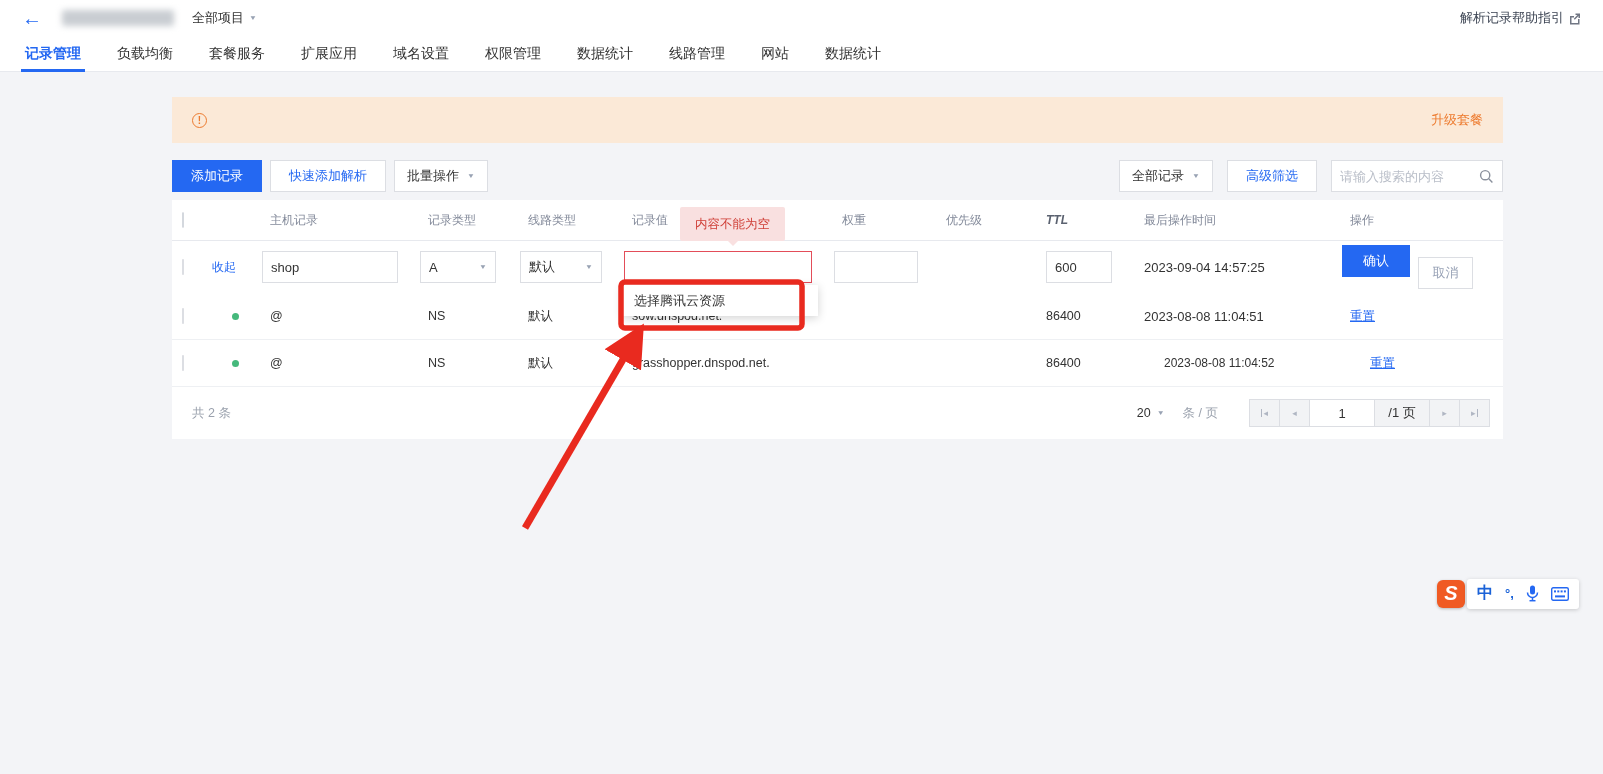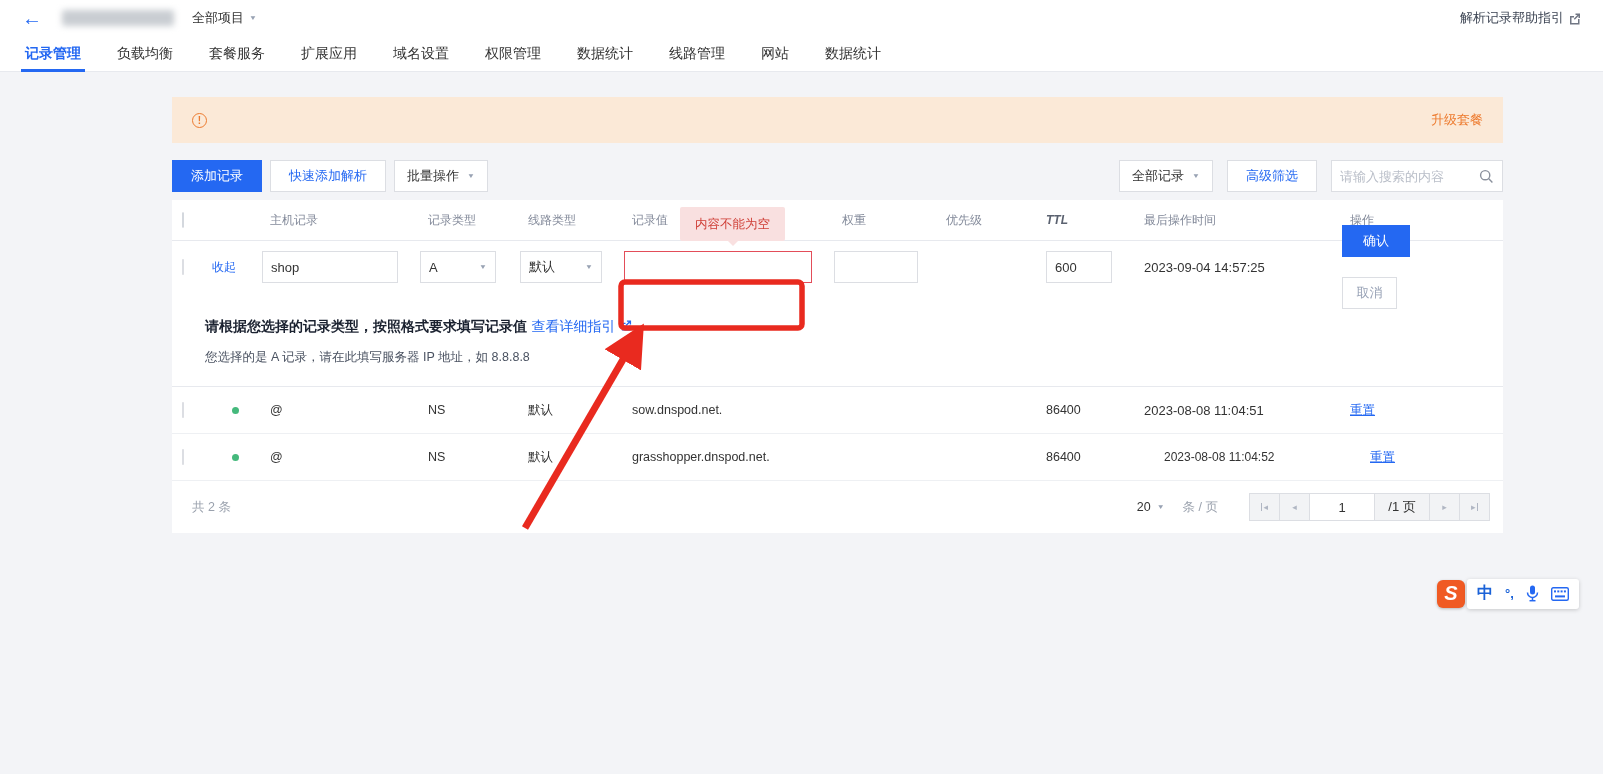--- a/index.html
+++ b/index.html
@@ -191,37 +191,30 @@
         <div class="sel" style="width:82px;">
           <span>默认</span>
           <span class="caret">▼</span>
         </div>
       </div>
       <div class="c6"><input class="inp error" style="width: 188px;" value=""></div>
       <div class="c7"><input class="inp" style="width: 84px;" value=""></div>
       <div class="c8"></div>
       <div class="c9" style="padding-left:8px;"><input class="inp" style="width: 66px;" value="600"></div>
       <div class="c10 pl8" style="font-size:13px;">2023-09-04 14:57:25</div>
-      <div class="c11" style="display:flex;gap:8px;padding-left:4px;flex-direction:column;">
+      <div class="c11" style="display:flex;gap:8px;padding-left:4px;">
         <button class="btn primary sm">确认</button>
         <button class="btn sm cancel">取消</button>
       </div>
     </div>
 
-
-    <div class="help-panel">
-      <div>
-        <span class="help-title">请根据您选择的记录类型，按照格式要求填写记录值</span>
-        <span class="help-link">查看详细指引</span>
-        <svg class="ext-icon" width="12" height="12" viewBox="0 0 13 13">
-            <path d="M2 4 h4 v1.5 H3.5 V11 H10 V7 H11.5 V12.5 H2 Z M7.5 1.5 H12 V6 H10.5 V4 L6.8 7.8 5.8 6.7 9.4 3 H7.5 Z" fill="#2468f2"></path>
-          </svg>
-      </div>
-      <div class="help-detail">您选择的是 A 记录，请在此填写服务器 IP 地址，如 8.8.8.8</div>
-    </div>
+    <div class="vdropdown">
+      <div class="opt">选择腾讯云资源</div>
+    </div>
+
 
     <div class="trow data-row">
       <div class="c1"><span class="cb dim"></span></div>
       <div class="c2"><span class="dot"></span></div>
       <div class="c3 pl8">@</div>
       <div class="c4 pl8">NS</div>
       <div class="c5 pl8">默认</div>
       <div class="c6 pl8">sow.dnspod.net.</div>
       <div class="c7"></div>
       <div class="c8"></div>

